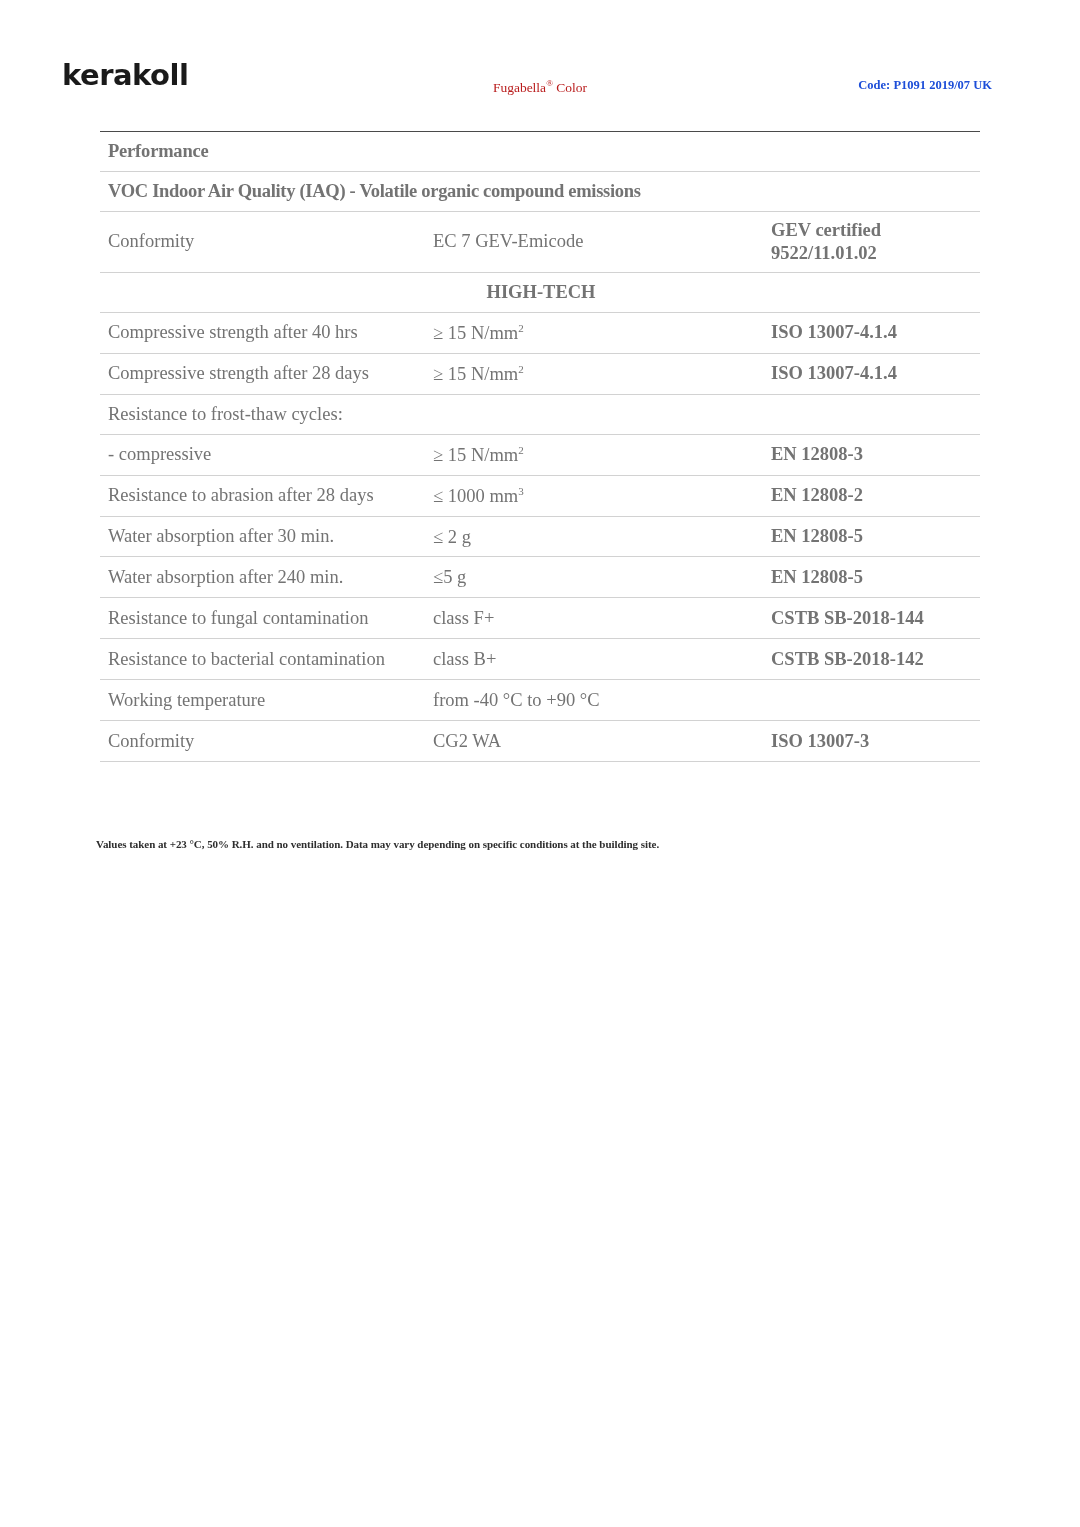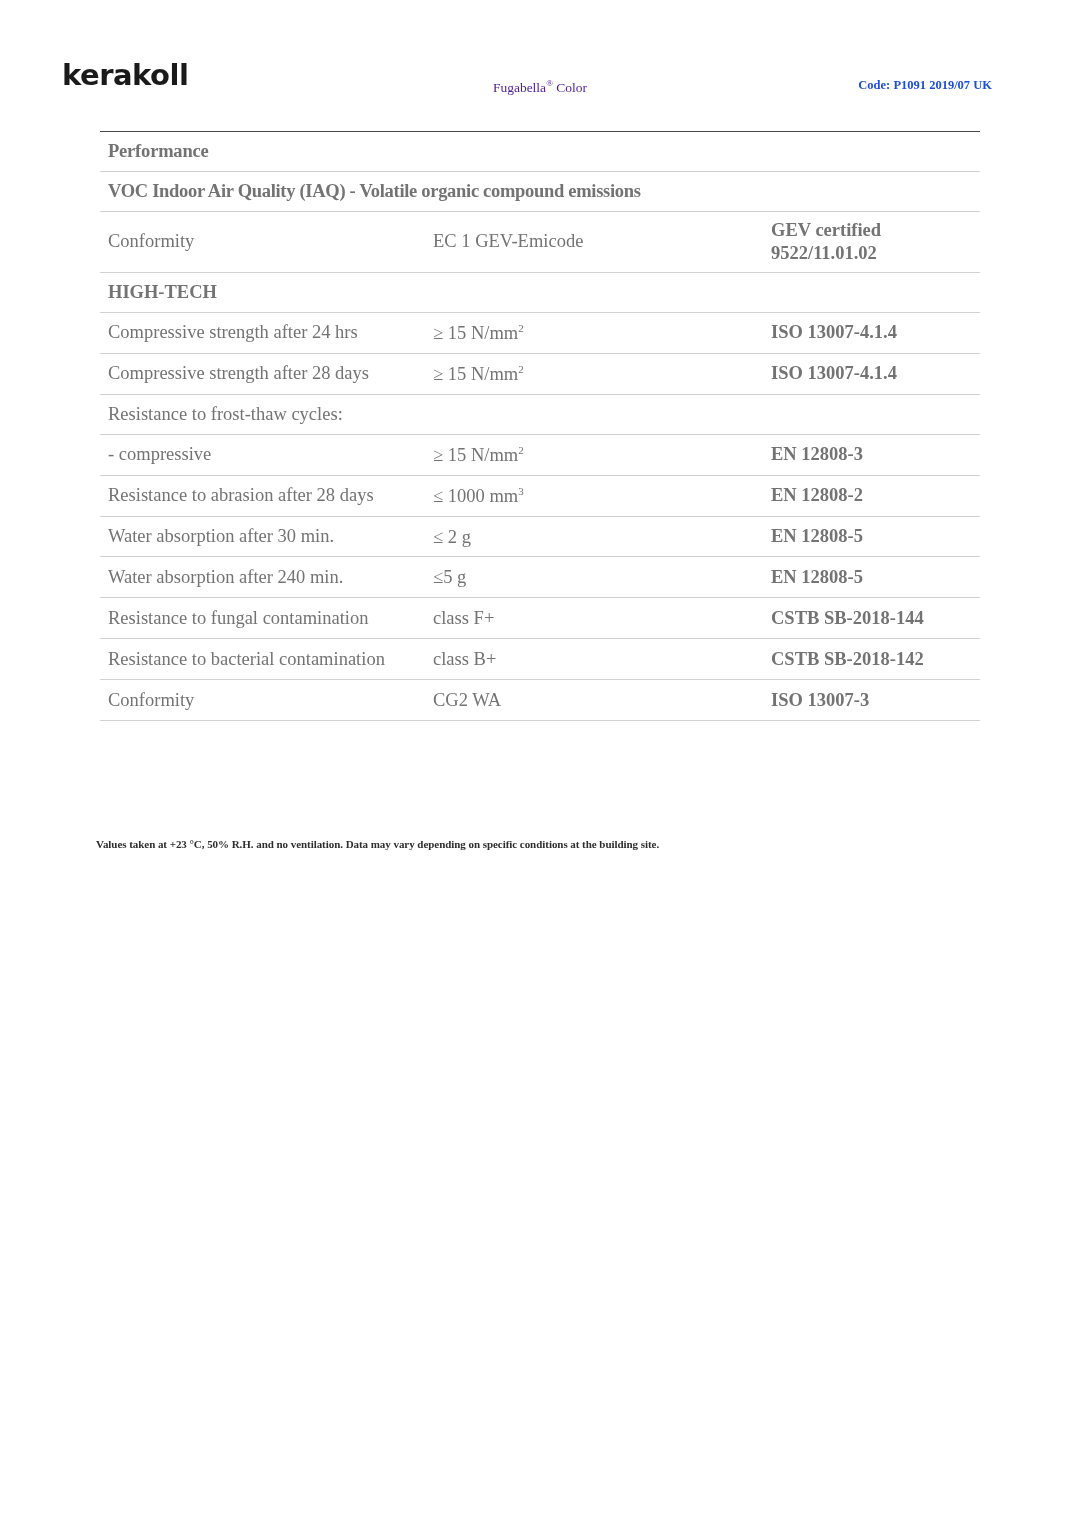--- a/index.html
+++ b/index.html
@@ -43,21 +43,21 @@
     color: #1a1a1a;
   }
   .header-center {
     position: absolute;
     left: 0;
     top: 20px;
     width: 1080px;
     text-align: center;
     font-family: "Liberation Serif", serif;
     font-size: 13.5px;
-    color: #4c1d95;
+    color: #b91c1c;
   }
   .header-center sup {
     font-size: 9px;
     vertical-align: super;
   }
   .header-right {
     position: absolute;
     right: 100px;
     top: 20px;
     font-family: "Liberation Serif", serif;
@@ -114,20 +114,21 @@
     padding-bottom: 11px;
   }
   td.sec-tech {
     font-family: "DejaVu Sans", sans-serif;
     font-weight: bold;
     font-size: 15.5px;
     letter-spacing: 0px;
     color: #161616;
     padding-top: 12px;
     padding-bottom: 10px;
+    text-align: center;
   }
   td.val {
     font-size: 18px;
   }
   td.ref {
     font-weight: bold;
     font-size: 17.5px;
     color: #141414;
     margin-top: 12px;
   }
@@ -170,29 +171,29 @@
         </colgroup>
       <tbody>
         <tr class="top-rule">
           <td class="sec" colspan="3">Performance</td>
         </tr>
         <tr>
           <td class="sec-sub" colspan="3">VOC Indoor Air Quality (IAQ) - Volatile organic compound emissions</td>
         </tr>
         <tr>
           <td>Conformity</td>
-          <td class="val">EC 1 GEV-Emicode</td>
+          <td class="val">EC 7 GEV-Emicode</td>
           <td class="ref two-line"><span>GEV certified</span><br><span>9522/11.01.02</span></td>
         </tr>
         <tr>
           <td class="sec-tech" colspan="3">HIGH-TECH</td>
         </tr>
 
         <tr>
-          <td>Compressive strength after 24 hrs</td>
+          <td>Compressive strength after 40 hrs</td>
           <td class="val"><span>≥ 15 N/mm</span><sup class="u">2</sup></td>
           <td class="ref">ISO 13007-4.1.4</td>
         </tr>
         <tr>
           <td>Compressive strength after 28 days</td>
           <td class="val"><span>≥ 15 N/mm</span><sup class="u">2</sup></td>
           <td class="ref">ISO 13007-4.1.4</td>
         </tr>
         <tr>
           <td>Resistance to frost-thaw cycles:</td>
@@ -223,20 +224,25 @@
           <td>Resistance to fungal contamination</td>
           <td class="val"><span>class F+</span><sup class="u"></sup></td>
           <td class="ref">CSTB SB-2018-144</td>
         </tr>
         <tr>
           <td>Resistance to bacterial contamination</td>
           <td class="val"><span>class B+</span><sup class="u"></sup></td>
           <td class="ref">CSTB SB-2018-142</td>
         </tr>
         <tr>
+          <td>Working temperature</td>
+          <td class="val"><span>from -40 °C to +90 °C</span><sup class="u"></sup></td>
+          <td class="ref"></td>
+        </tr>
+        <tr>
           <td>Conformity</td>
           <td class="val"><span>CG2 WA</span><sup class="u"></sup></td>
           <td class="ref">ISO 13007-3</td>
         </tr>
       </tbody>
     </table>
   </div>
 
   <div class="footnote">Values taken at +23 °C, 50% R.H. and no ventilation. Data may vary depending on specific conditions at the building site.</div>
 

